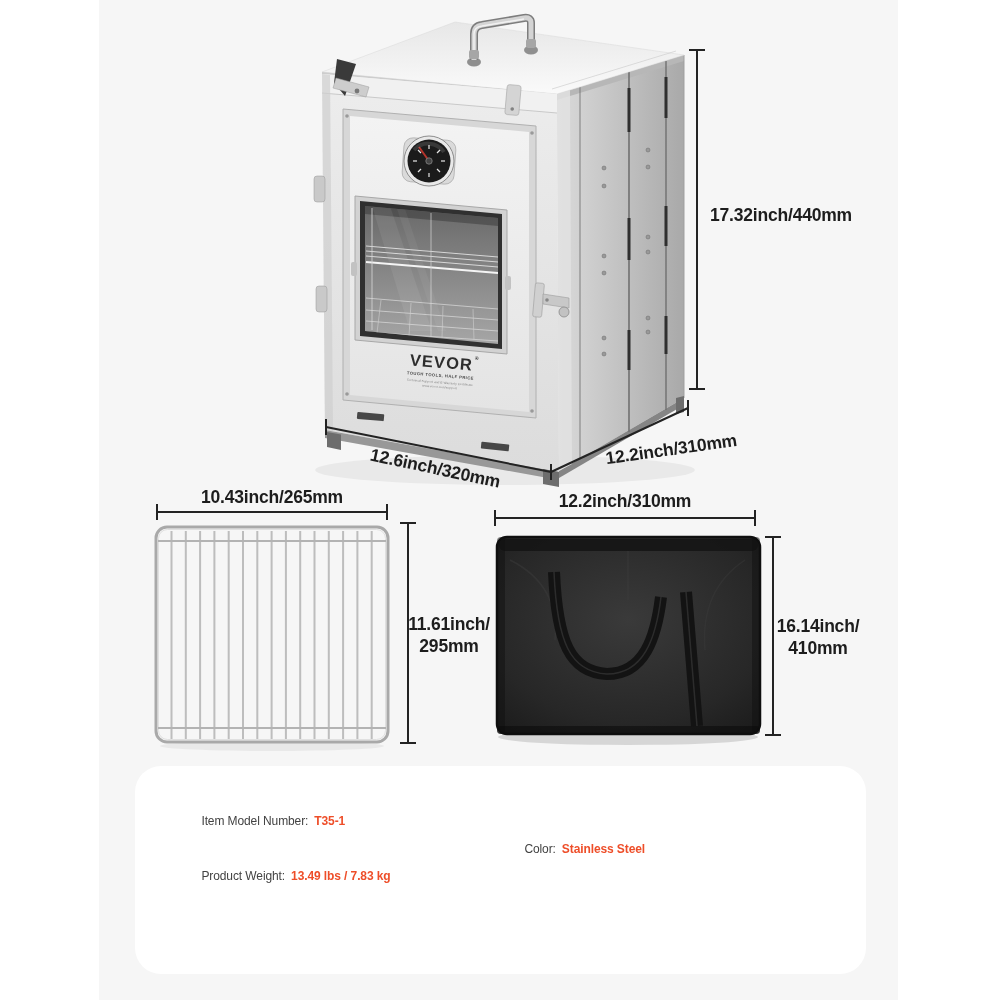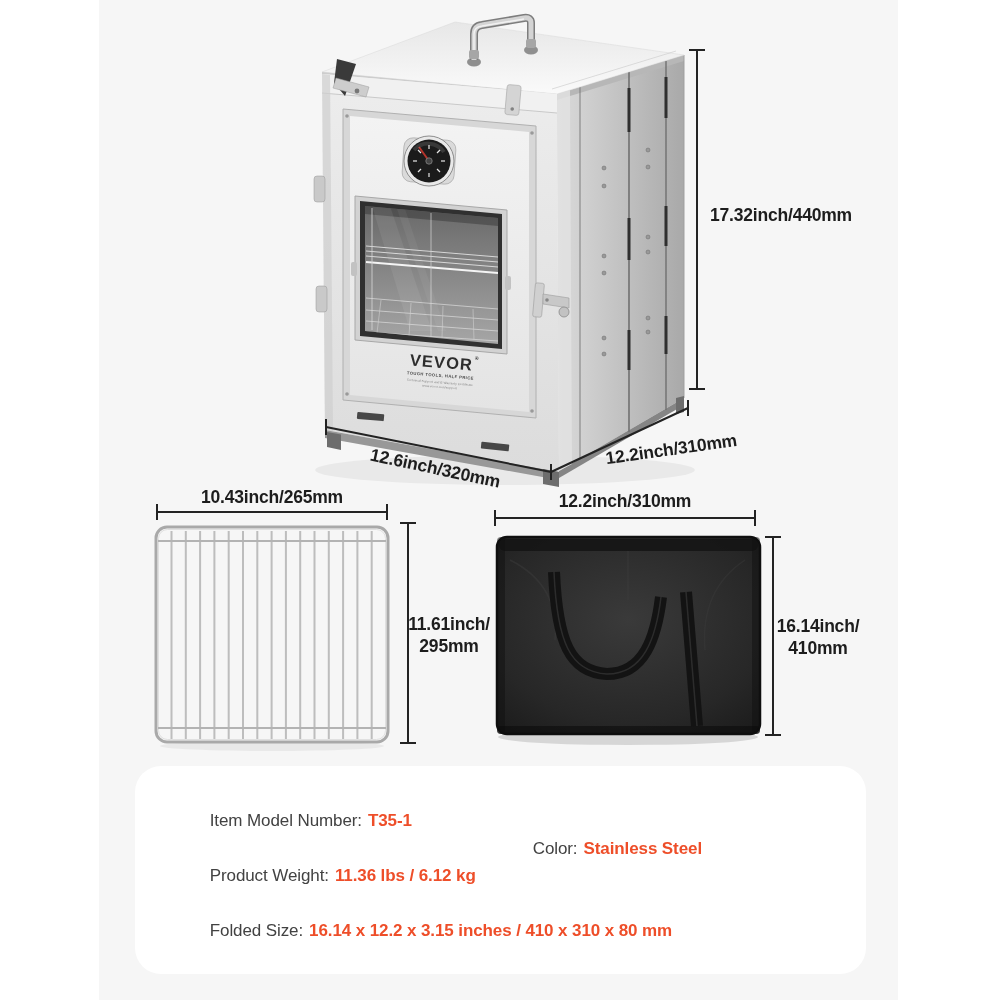--- a/index.html
+++ b/index.html
@@ -11,21 +11,21 @@
   .dim{font-family:"Liberation Sans",sans-serif;font-size:17.5px;font-weight:600;
        fill:#1d1d1d;letter-spacing:-0.2px;text-anchor:middle;}
   .dim-start{text-anchor:start;}
   .lg{font-family:"Liberation Sans",sans-serif;font-size:16.5px;font-weight:bold;
       fill:#2d2d2d;letter-spacing:1.1px;text-anchor:middle;}
   .reg{font-size:5px;font-weight:bold;fill:#2d2d2d;text-anchor:start;letter-spacing:0;}
   .tg{font-size:4.2px;font-weight:bold;fill:#4a4a4a;letter-spacing:0.4px;text-anchor:middle;}
   .sub{font-size:3.1px;fill:#7d7d7d;letter-spacing:0.1px;text-anchor:middle;}
   .panel{position:absolute;left:135px;top:766px;width:731px;height:208px;
          background:#ffffff;border-radius:26px;}
-  .srow{position:absolute;font-size:17px;line-height:20px;letter-spacing:-0.1px;white-space:pre;}
+  .srow{position:absolute;font-size:12px;line-height:20px;letter-spacing:-0.1px;white-space:pre;}
   .lbl{color:#424242;}
   .val{color:#ee4e29;font-weight:bold;margin-left:6px;}
 </style>
 </head>
 <body>
 
 <div class="stage">
   <div class="band"></div>
 
   <svg class="art" width="1000" height="1000" viewBox="0 0 1000 1000">
@@ -312,19 +312,16 @@
   </svg>
 
   <div class="panel">
     <div class="srow" style="left:47px;top:25px;">
       <span class="lbl">Item Model Number:</span><span class="val">T35-1</span>
     </div>
     <div class="srow" style="left:370px;top:52.5px;">
       <span class="lbl">Color:</span><span class="val">Stainless Steel</span>
     </div>
     <div class="srow" style="left:47px;top:80px;">
-      <span class="lbl">Product Weight:</span><span class="val">11.36 lbs / 6.12 kg</span>
-    </div>
-    <div class="srow" style="left:47px;top:135px;">
-      <span class="lbl">Folded Size:</span><span class="val">16.14 x 12.2 x 3.15 inches / 410 x 310 x 80 mm</span>
+      <span class="lbl">Product Weight:</span><span class="val">13.49 lbs / 7.83 kg</span>
     </div>
   </div>
 </div>
 
 </body></html>

